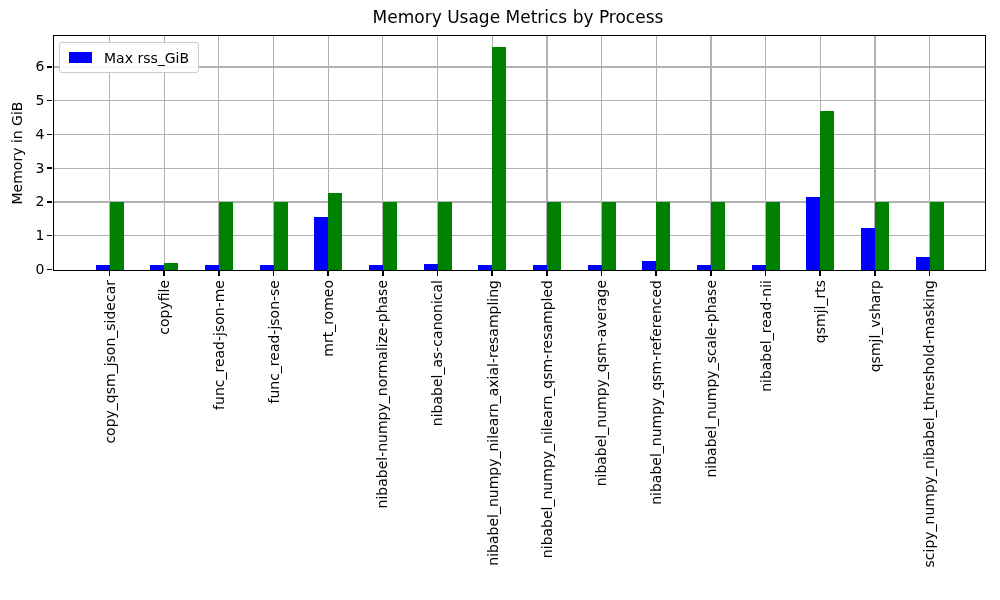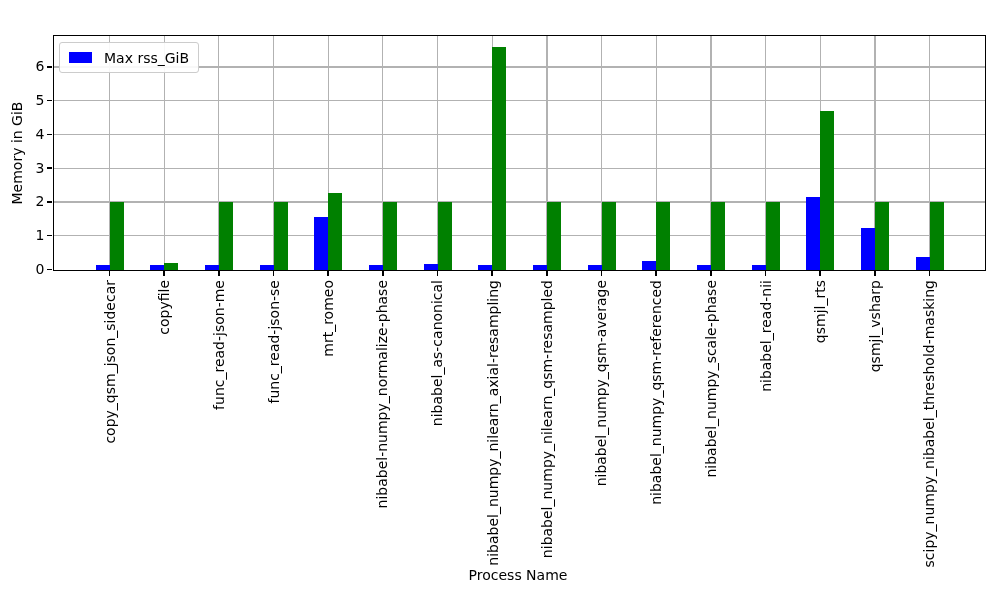--- a/index.html
+++ b/index.html
@@ -138,22 +138,22 @@
   }
   .legend-label {
     font-size: 14px;
     color: #000000;
   }
 </style>
 </head>
 <body>
 
 <div class="figure">
+  <div class="chart-title">Memory Usage Metrics by Process</div>
   <div class="ylabel">Memory in GiB</div>
-  <div class="xlabel-axis">Process Name</div>
 
   <div class="plot-area">
       <div class="ytick-mark" style="top: 233.25px;"></div>
       <div class="ytick-label" style="top: 225.5px;">0</div>
       <div class="grid-h" style="top: 199.584px;"></div>
       <div class="ytick-mark" style="top: 199.484px;"></div>
       <div class="ytick-label" style="top: 191.734px;">1</div>
       <div class="grid-h" style="top: 165.818px;"></div>
       <div class="ytick-mark" style="top: 165.718px;"></div>
       <div class="ytick-label" style="top: 157.968px;">2</div>

